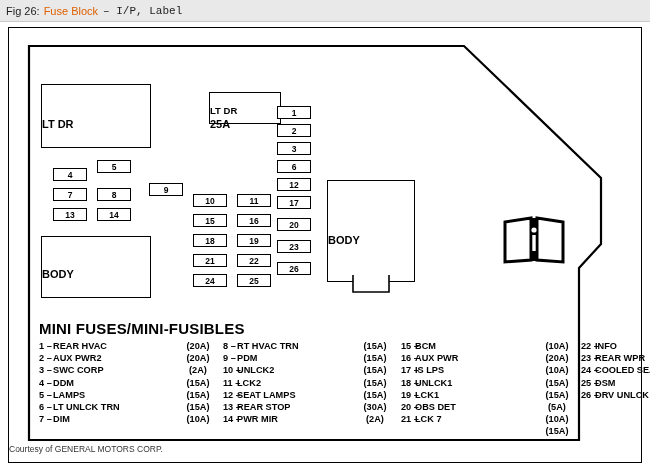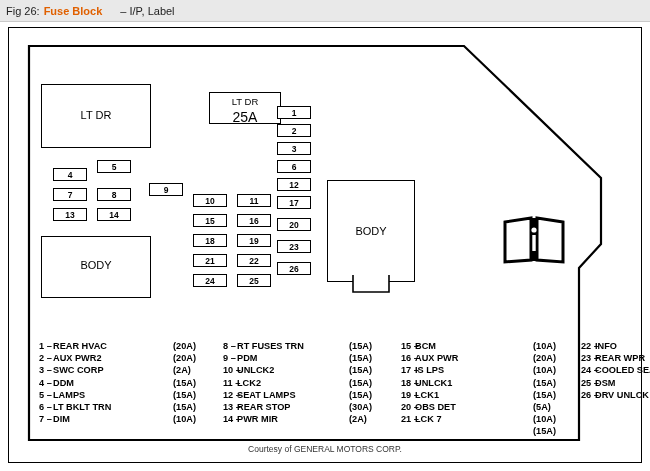--- a/index.html
+++ b/index.html
@@ -15,22 +15,22 @@
     background:#e9e9e9;
     border-bottom:1px solid #c9c9c9;
     display:flex;
     align-items:center;
     padding-left:6px;
     font-size:11px;
     color:#222;
     box-sizing:border-box;
   }
   .header .fig{margin-right:4px;}
-  .header .hl{color:#e06000;font-weight:bold;margin-right:18px;}
-  .header .sub{color:#222;}
+  .header .hl{color:#e06000;font-weight:normal;margin-right:5px;}
+  .header .sub{color:#222;font-family:Liberation Mono, monospace;}
   .sheet{
     position:absolute;
     left:8px;top:27px;
     width:634px;height:436px;
     border:1px solid #000;
     background:#fff;
     box-sizing:border-box;
   }
   svg.canvas{position:absolute;left:0;top:0;}
   .fusebox{
@@ -45,23 +45,24 @@
   }
   .bigbox{
     position:absolute;
     border:1.6px solid #000;
     background:#fff;
     box-sizing:border-box;
   }
   .bigbox .cap{
     position:absolute;
     left:0;right:0;
-    text-align:center;
+    text-align:left;
     font-size:11px;
-    font-weight:normal;
+    font-weight:bold;
+    margin-top:9px;
   }
   .legend-title{
     position:absolute;
     left:30px;top:292px;
     font-size:15px;
     font-weight:bold;
     letter-spacing:0.2px;
     color:#000;
   }
   .legend{
@@ -71,35 +72,34 @@
     display:flex;
     gap:0px;
     font-size:9.2px;
     font-weight:bold;
     color:#000;
   }
   .legcol{display:flex;flex-direction:column;gap:2.2px;}
   .legrow{display:flex;align-items:baseline;white-space:nowrap;}
   .legrow .num{width:14px;display:inline-block;}
   .legrow .nm{display:inline-block;}
-  .legrow .amp{display:inline-block;text-align:left;}
+  .legrow .amp{display:inline-block;text-align:center;}
   .col1{width:200px;}
   .col2{width:192px;}
   .col3{width:188px;}
   .col1 .nm{width:120px;}
   .col1 .amp{width:50px;}
   .col2 .nm{width:112px;}
   .col2 .amp{width:52px;}
   .col3 .nm{width:118px;}
   .col3 .amp{width:48px;}
   .courtesy{
     position:absolute;
     left:0;right:0;
     bottom:8px;
-    text-align:center;
     font-size:8.5px;
     color:#333;
   }
   .manual{
     position:absolute;
     left:492px;top:186px;
     width:66px;height:52px;
   }
 </style>
 </head>
@@ -128,21 +128,21 @@
 
   <div class="bigbox" style="left:318px;top:152px;width:88px;height:102px;">
     <div class="cap" style="top:44px;">BODY</div>
   </div>
   <svg style="position:absolute;left:318px;top:246px;" width="92" height="26">
     <path d="M 26 1 L 26 18 L 62 18 L 62 1" fill="#fff" stroke="#000" stroke-width="1.6"></path>
   </svg>
 
   <div class="bigbox" style="left:200px;top:64px;width:72px;height:32px;">
     <div class="cap" style="top:3px;font-size:9.5px;">LT DR</div>
-    <div class="cap" style="top:16px;font-size:14px;">25A</div>
+    <div class="cap" style="top:16px;font-size:11px;">25A</div>
   </div>
 
   <div class="fusebox" style="left:268px;top:78px;width:34px;height:13px;">1</div>
   <div class="fusebox" style="left:268px;top:96px;width:34px;height:13px;">2</div>
   <div class="fusebox" style="left:268px;top:114px;width:34px;height:13px;">3</div>
   <div class="fusebox" style="left:268px;top:132px;width:34px;height:13px;">6</div>
   <div class="fusebox" style="left:268px;top:150px;width:34px;height:13px;">12</div>
   <div class="fusebox" style="left:268px;top:168px;width:34px;height:13px;">17</div>
   <div class="fusebox" style="left:268px;top:190px;width:34px;height:13px;">20</div>
   <div class="fusebox" style="left:268px;top:212px;width:34px;height:13px;">23</div>
@@ -168,20 +168,21 @@
   <div class="fusebox" style="left:228px;top:246px;width:34px;height:13px;">25</div>
 
   <svg class="manual" viewBox="0 0 66 52">
     <path d="M 4 8 L 30 4 L 30 46 L 4 48 Z" fill="#fff" stroke="#000" stroke-width="3"></path>
     <path d="M 62 8 L 36 4 L 36 46 L 62 48 Z" fill="#fff" stroke="#000" stroke-width="3"></path>
     <rect x="30" y="4" width="6" height="43" fill="#000"></rect>
     <circle cx="33" cy="16" r="2.6" fill="#fff"></circle>
     <rect x="31.3" y="21" width="3.4" height="16" fill="#fff"></rect>
   </svg>
 
+  <div class="legend-title">MINI FUSES/MINI-FUSIBLES</div>
 
   <div class="legend">
     <div class="legcol col1">
       <div class="legrow">
           <span class="num">1 –</span>
           <span class="nm">REAR HVAC</span>
           <span class="amp">(20A)</span>
         </div>
       <div class="legrow">
           <span class="num">2 –</span>
@@ -198,34 +199,34 @@
           <span class="nm">DDM</span>
           <span class="amp">(15A)</span>
         </div>
       <div class="legrow">
           <span class="num">5 –</span>
           <span class="nm">LAMPS</span>
           <span class="amp">(15A)</span>
         </div>
       <div class="legrow">
           <span class="num">6 –</span>
-          <span class="nm">LT BKLT TRN</span>
+          <span class="nm">LT UNLCK TRN</span>
           <span class="amp">(15A)</span>
         </div>
       <div class="legrow">
           <span class="num">7 –</span>
           <span class="nm">DIM</span>
           <span class="amp">(10A)</span>
         </div>
     </div>
 
     <div class="legcol col2">
       <div class="legrow">
           <span class="num">8 –</span>
-          <span class="nm">RT FUSES TRN</span>
+          <span class="nm">RT HVAC TRN</span>
           <span class="amp">(15A)</span>
         </div>
       <div class="legrow">
           <span class="num">9 –</span>
           <span class="nm">PDM</span>
           <span class="amp">(15A)</span>
         </div>
       <div class="legrow">
           <span class="num">10 –</span>
           <span class="nm">UNLCK2</span>

